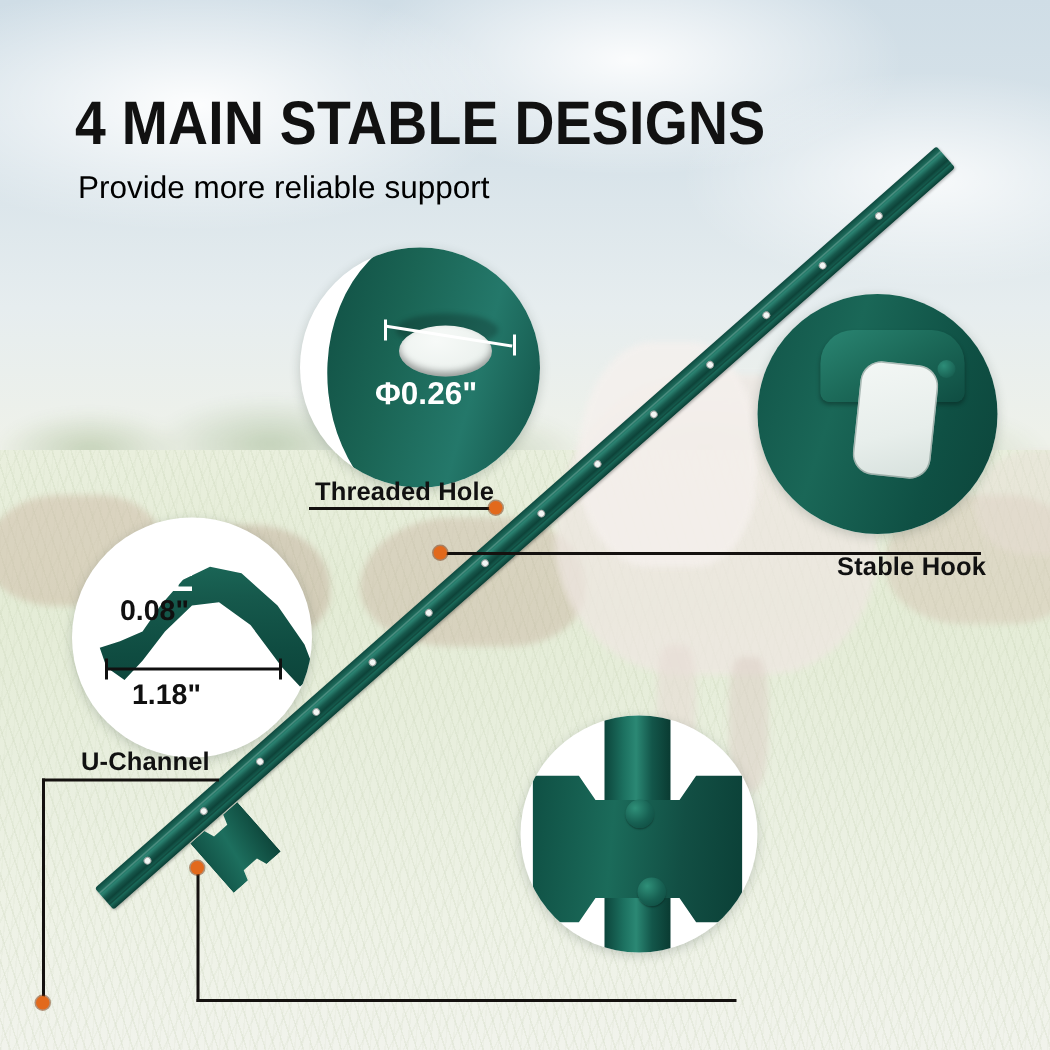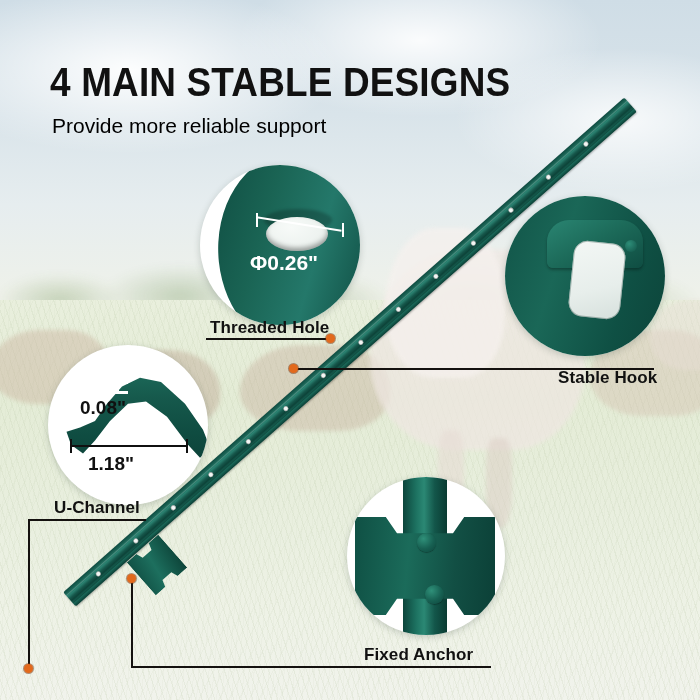--- a/index.html
+++ b/index.html
@@ -228,20 +228,17 @@
   </div>
 
   <div class="callout" style="left:347px;top:477px;width:158px;height:158px;">
     <div class="callout-inner">
       <div class="an-post"></div>
       <div class="an-plate"></div>
       <div class="an-rivet" style="left:70px;top:56px;"></div>
       <div class="an-rivet" style="left:78px;top:108px;"></div>
     </div>
   </div>
-  <div class="label" style="left:364px;top:645px;">
-    <span class="label-txt">Fixed Anchor</span>
-  </div>
 
   <div class="headline">4 MAIN STABLE DESIGNS</div>
   <div class="subhead">Provide more reliable support</div>
 
 </div>
 
 </body></html>

